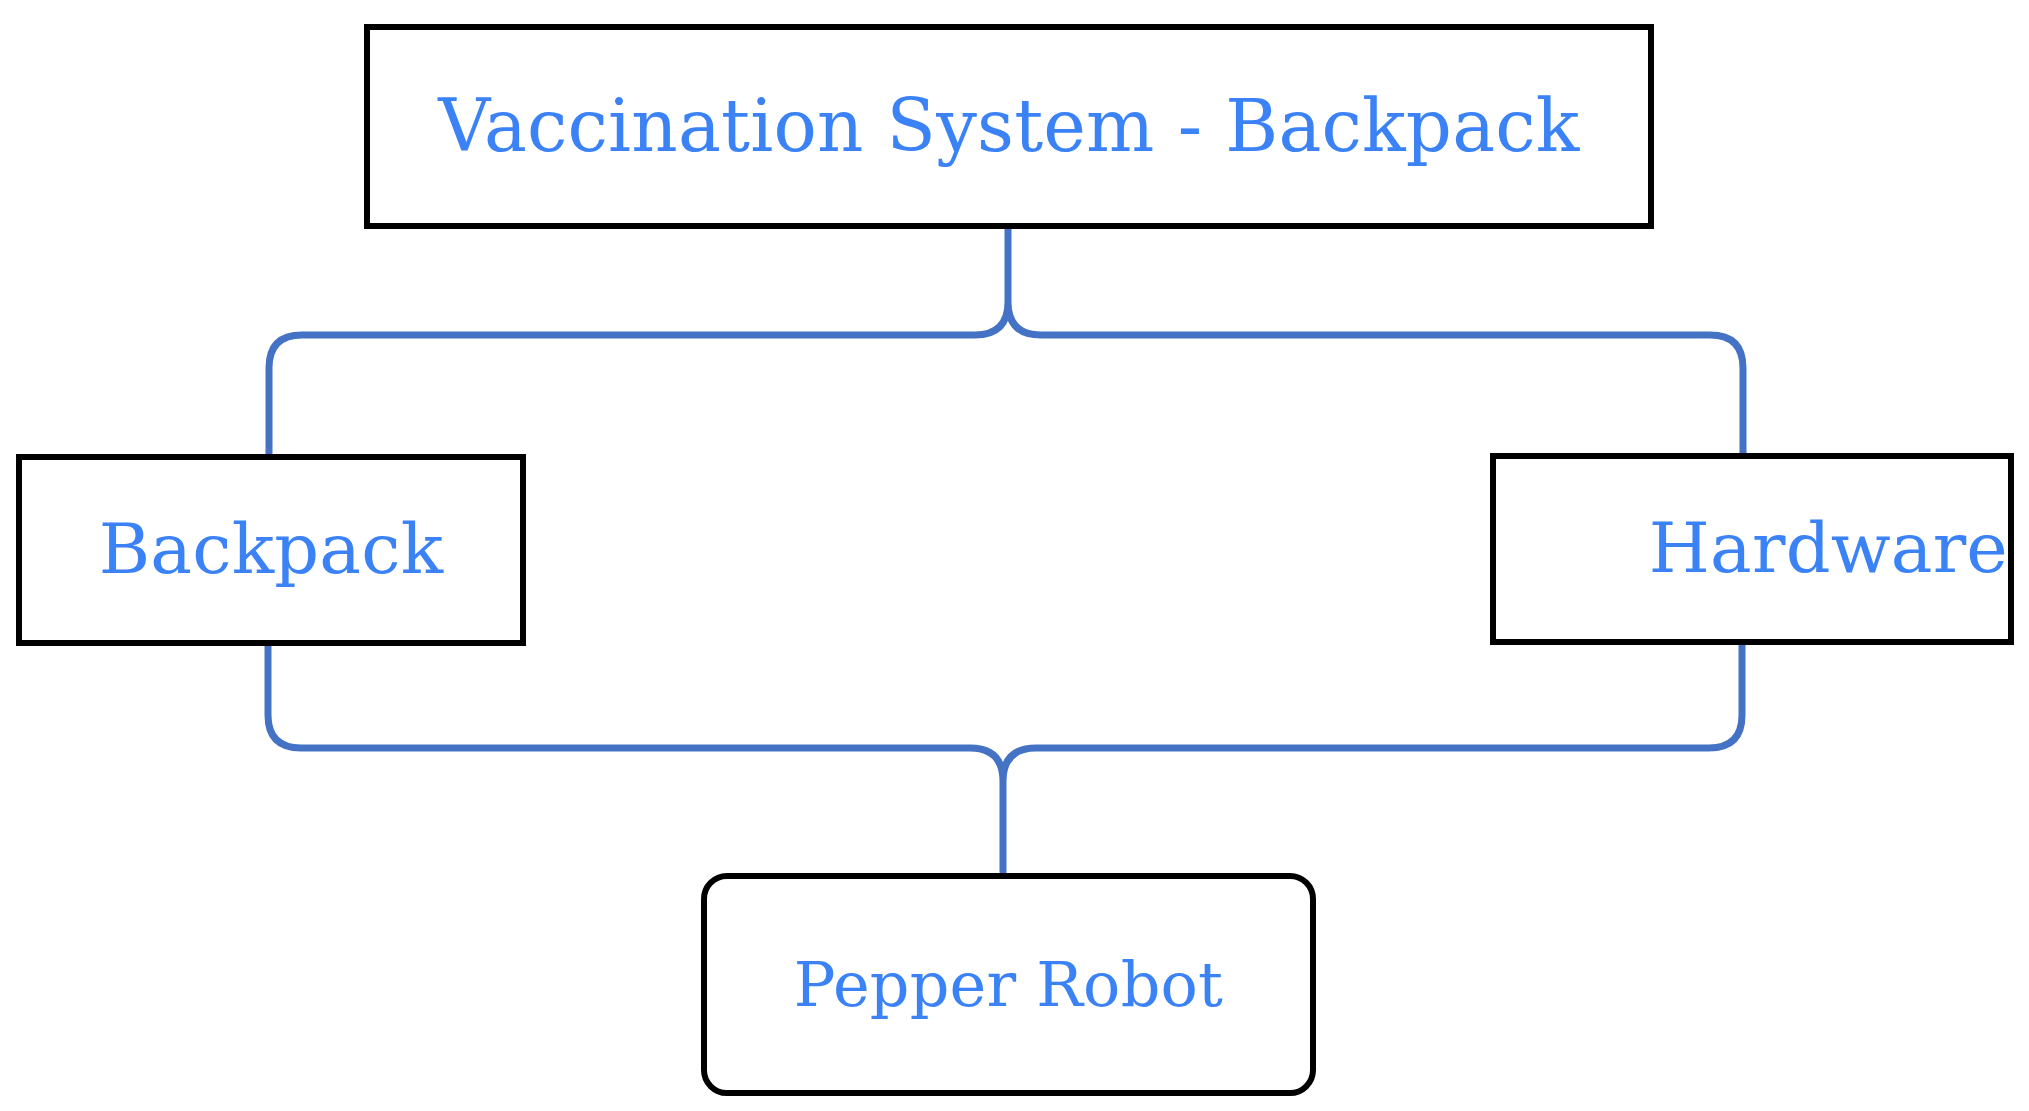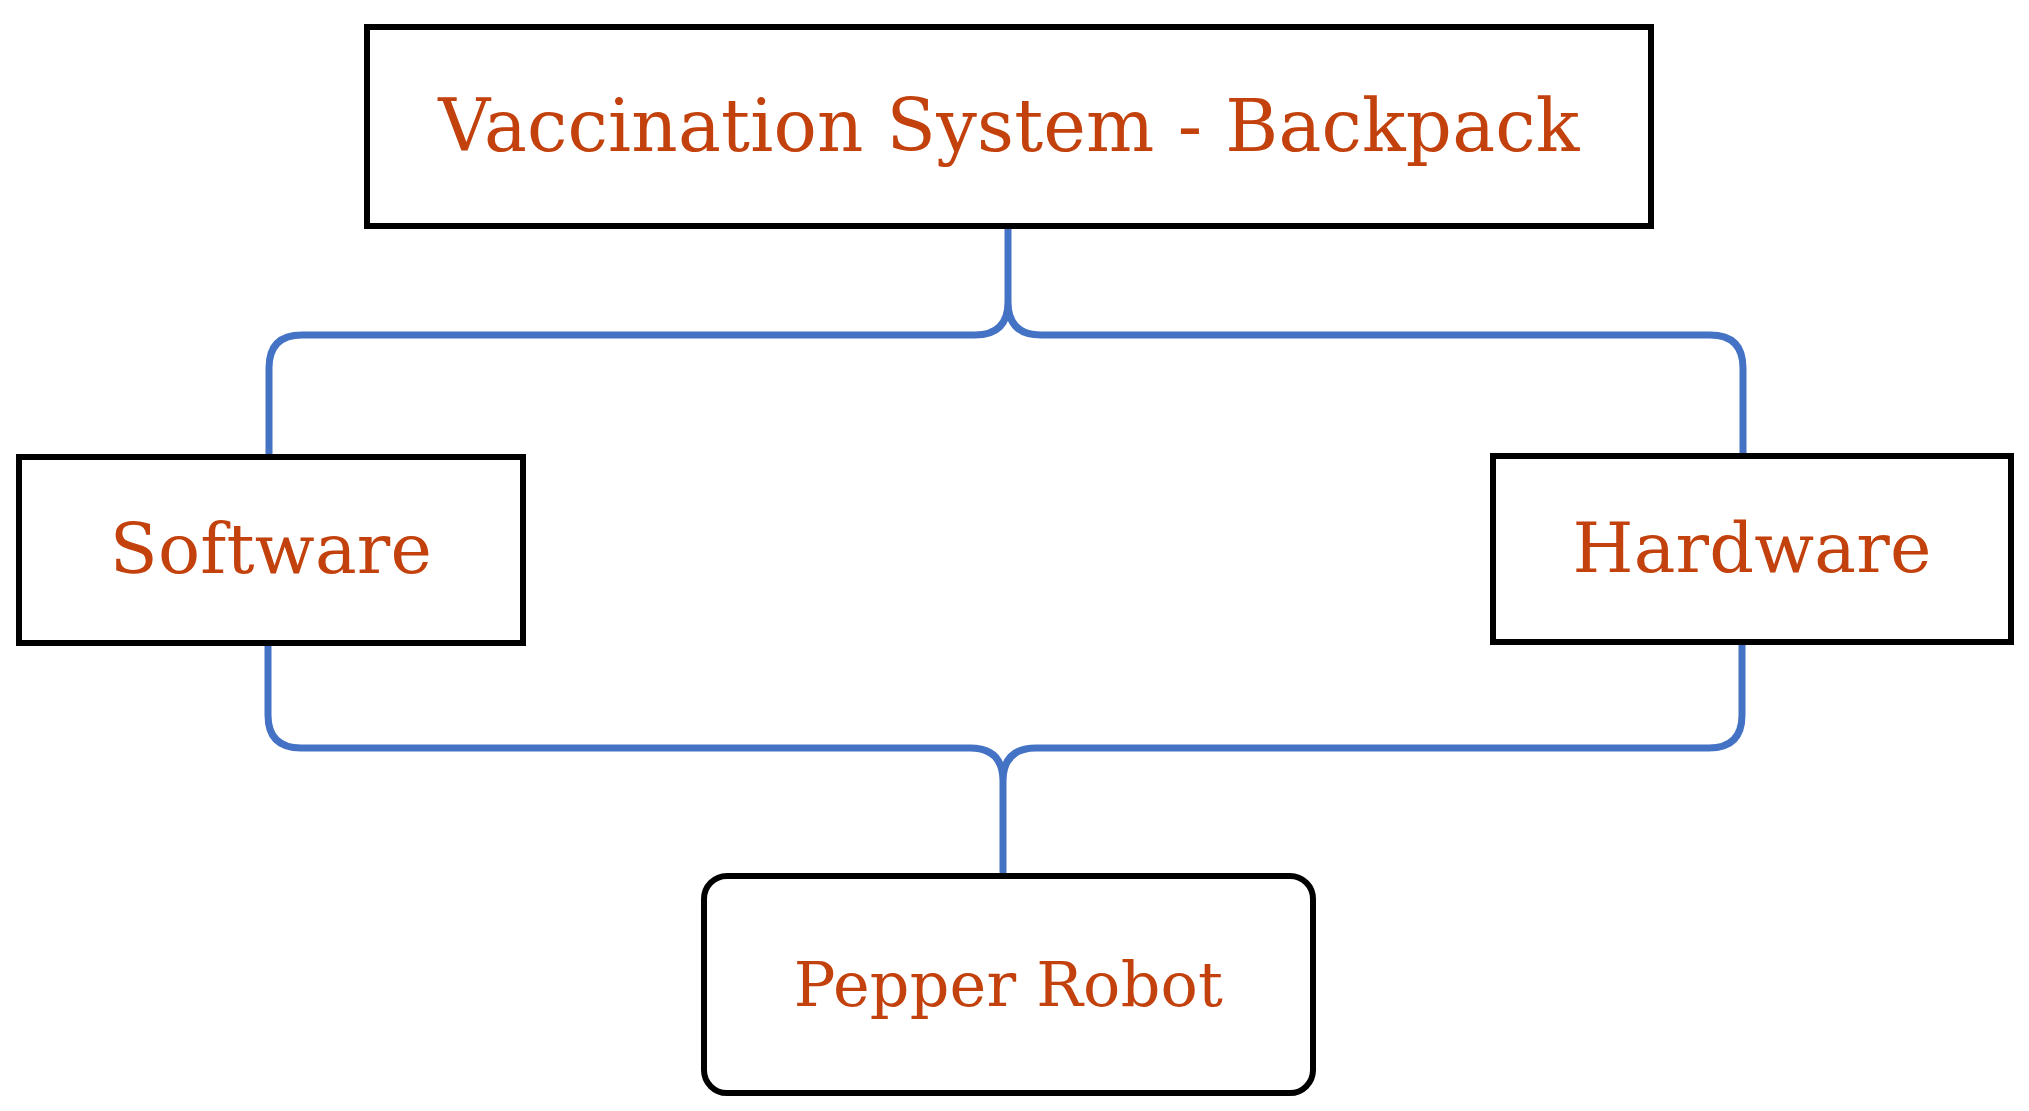--- a/index.html
+++ b/index.html
@@ -29,21 +29,21 @@
     position: absolute;
     box-sizing: border-box;
     background: #ffffff;
     border: 6px solid #000000;
     display: flex;
     align-items: center;
     justify-content: center;
     z-index: 2;
   }
   .node-label {
-    color: #c2410c;
+    color: #3b82f6;
     font-family: "DejaVu Serif", "Liberation Serif", serif;
     font-weight: 400;
     line-height: 1.05;
     white-space: nowrap;
     text-align: center;
     letter-spacing: 0.2px;
   }
   #node-root {
     left: 364px;
     top: 24px;
@@ -58,20 +58,21 @@
     width: 510px;
     height: 192px;
   }
   #node-software .node-label { font-size: 70px; }
 
   #node-hardware {
     left: 1490px;
     top: 453px;
     width: 524px;
     height: 192px;
+    justify-content: flex-end;
   }
   #node-hardware .node-label { font-size: 70px; }
 
   #node-pepper {
     left: 701px;
     top: 873px;
     width: 615px;
     height: 223px;
     border-radius: 26px;
   }
@@ -111,21 +112,21 @@
                Q 1742 748 1742 715
                L 1742 645"></path>
     </g>
   </svg>
 
   <div class="node-box" id="node-root">
     <span class="node-label">Vaccination System - Backpack</span>
   </div>
 
   <div class="node-box" id="node-software">
-    <span class="node-label">Software</span>
+    <span class="node-label">Backpack</span>
   </div>
 
   <div class="node-box" id="node-hardware">
     <span class="node-label">Hardware</span>
   </div>
 
   <div class="node-box" id="node-pepper">
     <span class="node-label">Pepper Robot</span>
   </div>
 

